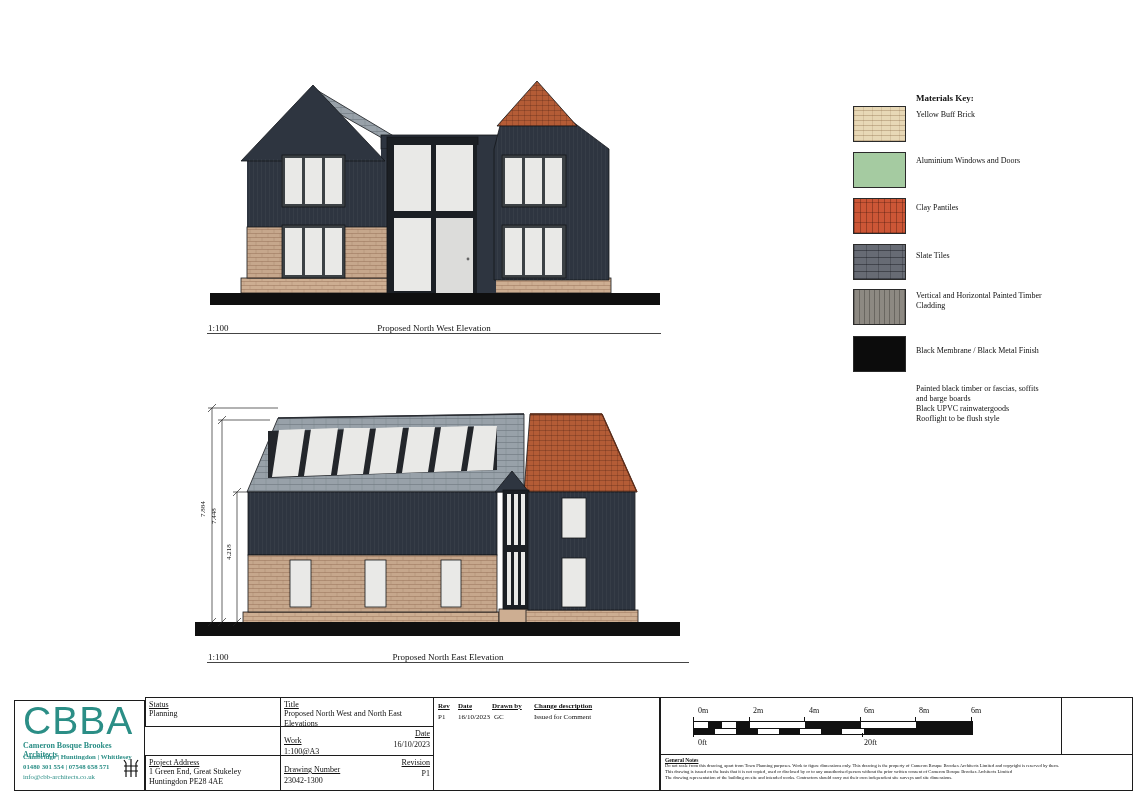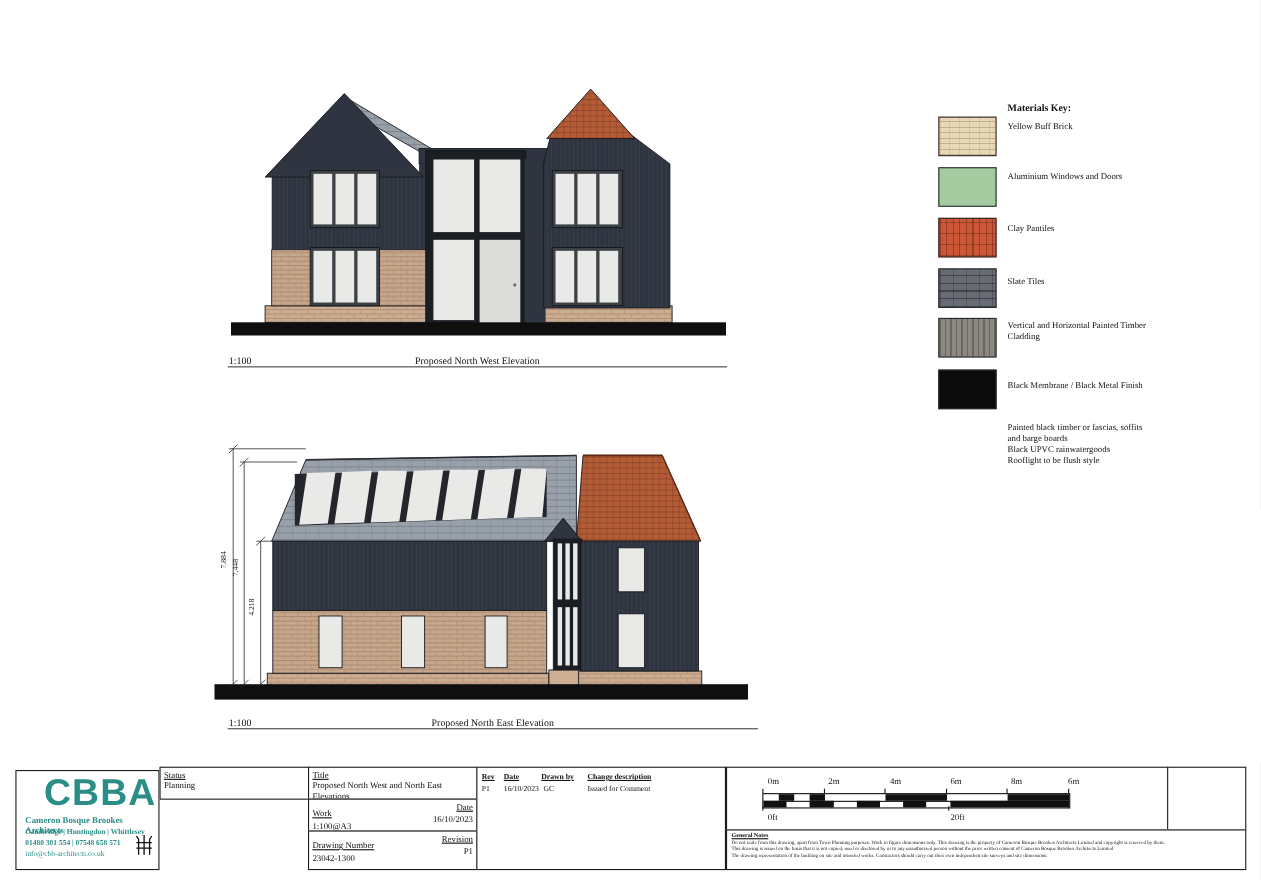--- a/index.html
+++ b/index.html
@@ -26,22 +26,22 @@
   
   .dim{position:absolute;font-size:7px;width:36px;text-align:center;transform:rotate(-90deg);}
   
   .cell-lbl{font-size:8px;text-decoration:underline;}
   .cell-val{font-size:8px;line-height:9.5px;}
   .cell-pad{padding:2px 3px;}
   .right{position:absolute;right:3px;text-align:right;}
   .rev-h{font-size:7px;font-weight:bold;text-decoration:underline;position:absolute;top:4px;}
   .rev-v{font-size:7px;position:absolute;top:15px;}
   
-  .logo-acronym{position:absolute;left:25px;top:2px;font-family:"Liberation Sans",sans-serif;
-      font-weight:700;font-size:34px;letter-spacing:1px;line-height:36px;}
+  .logo-acronym{position:absolute;left:8px;top:2px;font-family:"Liberation Sans",sans-serif;
+      font-weight:400;font-size:39px;letter-spacing:1px;line-height:36px;}
   .logo-line{position:absolute;left:8px;font-family:"Liberation Serif",serif;}
   
   .sb-lab{position:absolute;font-size:8px;margin-left:11px;}
   .sb-tick{position:absolute;width:1px;height:4px;background:#111;}
   .sb-bar{position:absolute;border:1px solid #111;box-sizing:content-box;background:#fff;}
   .sb-seg{position:absolute;background:#111;}
   .gn-head{font-size:5.5px;font-weight:bold;text-decoration:underline;}
   .gn-line{font-size:4.6px;line-height:6px;white-space:nowrap;}
   
   .f-dark{fill:var(--dark);} .f-slate{fill:var(--slate);} .f-clay{fill:var(--clay);}
@@ -273,20 +273,25 @@
     <div class="logo-line" style="top:72px;font-size:6.8px;color:var(--teal)">info@cbb-architects.co.uk</div>
     <svg class="abs" style="right:5px;top:58px" width="16" height="20" viewBox="0 0 16 20">
       <path d="M3 4 V18 M8 4 V18 M13 4 V18 M1 7 H15 M1 12 H15 M3 4 L1 1 M8 4 L8 0 M13 4 L15 1" stroke="#111" stroke-width="1.2" fill="none"></path>
     </svg>
   </div>
 
   <div class="box cell-pad" style="left:145px;top:697px;width:136px;height:30px">
     <div class="cell-lbl">Status</div>
     <div class="cell-val">Planning</div>
   </div>
+  <div class="box cell-pad" style="left:145px;top:755px;width:136px;height:36px">
+    <div class="cell-lbl">Project Address</div>
+    <div class="cell-val">1 Green End, Great Stukeley</div>
+    <div class="cell-val">Huntingdon PE28 4AE</div>
+  </div>
 
   <div class="box cell-pad" style="left:280px;top:697px;width:154px;height:30px">
     <div class="cell-lbl">Title</div>
     <div class="cell-val">Proposed North West and North East Elevations</div>
   </div>
   <div class="box cell-pad" style="left:280px;top:726px;width:154px;height:30px">
     <div class="cell-lbl" style="display:inline-block">Work</div>
     <div class="cell-lbl right" style="top:2px">Date</div>
     <div class="cell-val">1:100@A3</div>
     <div class="cell-val right" style="top:13px">16/10/2023</div>

